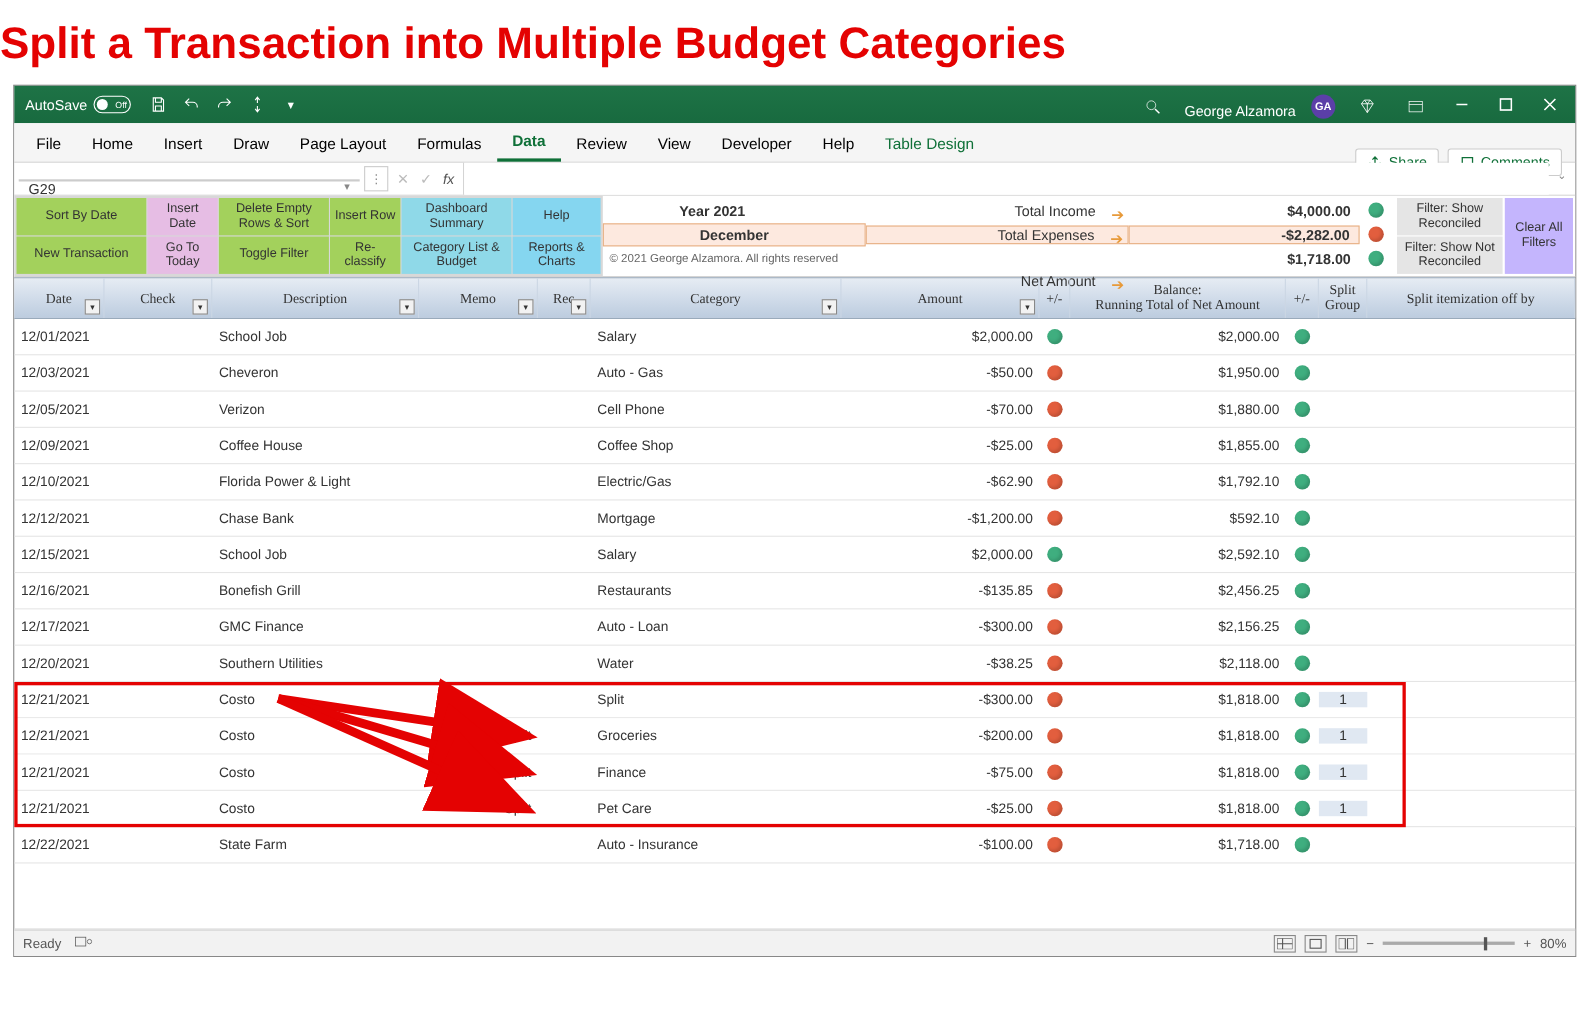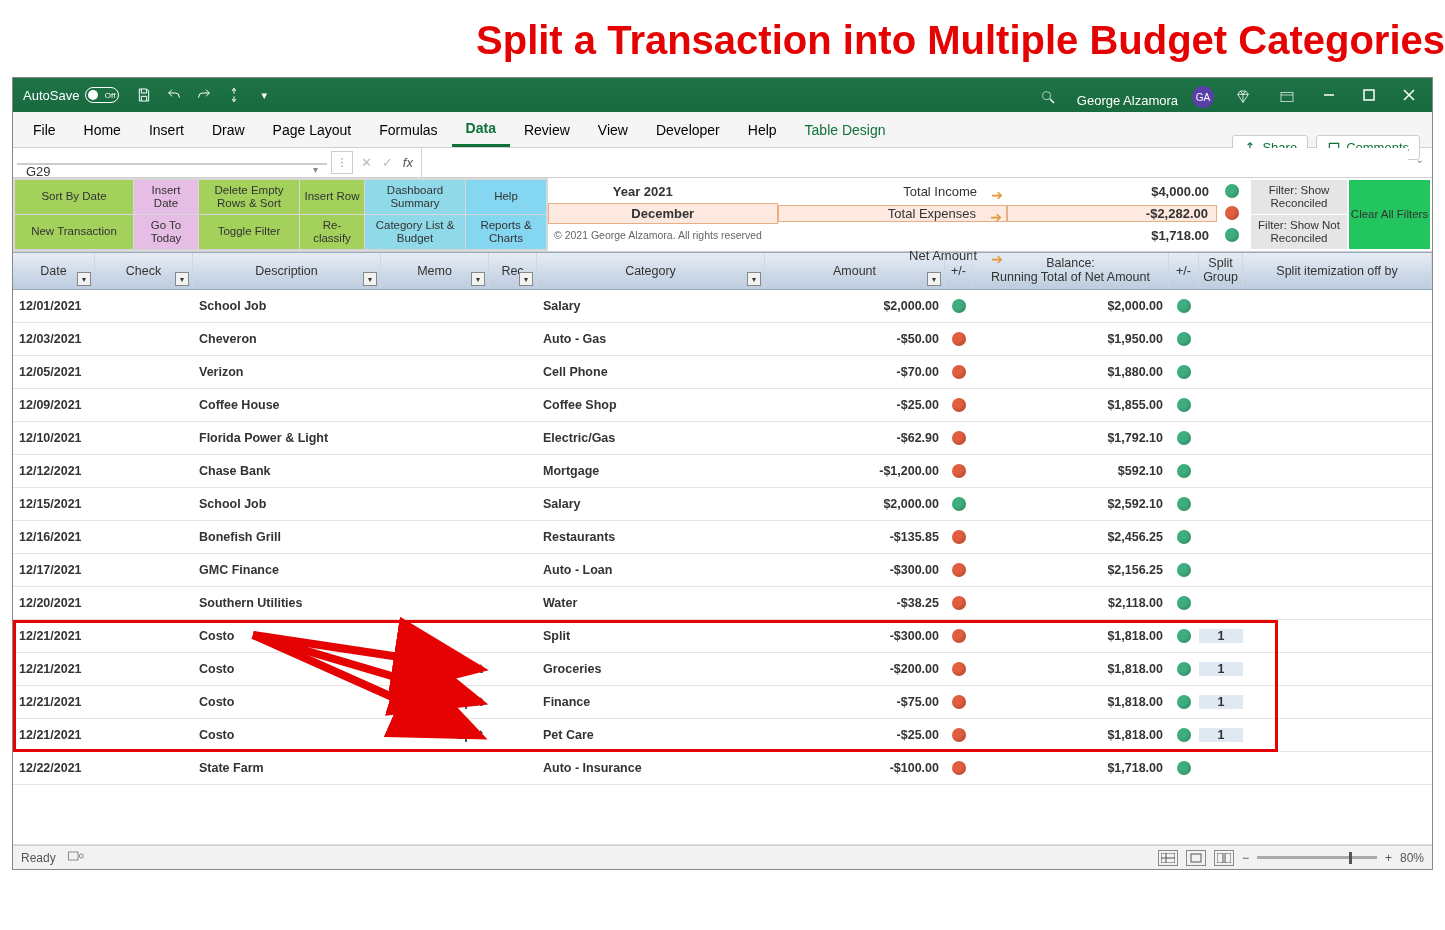--- a/index.html
+++ b/index.html
@@ -1,29 +1,29 @@
 <!DOCTYPE html>
 <html><head>
 <meta charset="utf-8">
 <style>
 * { box-sizing: border-box; margin: 0; padding: 0; }
 body { font-family: "Segoe UI", Arial, sans-serif; font-size: 13px; background: #fff; color: #333; width:1445px; }
-.page-title { text-align:right; font-size:40px; font-weight:bold; color:#e40202; padding:18px 0 14px; font-family:Arial,sans-serif;}
+.page-title { text-align:left; font-size:40px; font-weight:bold; color:#e40202; padding:18px 0 14px; font-family:Arial,sans-serif;}
 .app { border:1px solid #888; margin:0 12px 12px; }
 
 
 .titlebar { background:linear-gradient(#1e7346,#186a3f); height:34px; display:flex; align-items:center; color:#fff; font-size:13px; }
 .titlebar .autosave { padding:0 10px; display:flex; align-items:center; gap:6px; }
 .toggle { width:34px; height:16px; border:1px solid #fff; border-radius:8px; position:relative; font-size:8px; display:flex; align-items:center; justify-content:flex-end; padding-right:3px;}
 .toggle::before { content:""; width:10px; height:10px; border-radius:50%; background:#fff; position:absolute; left:2px; top:2px;}
 .qat-icon { width:22px; height:22px; display:flex; align-items:center; justify-content:center; color:#fff; margin:0 4px;}
 .qat-icon svg { width:16px; height:16px; stroke:#fff; fill:none; }
 .doc-title { flex:0 0 auto; margin:0 auto; color:#fff; text-align:center; max-width:540px; white-space:nowrap; overflow:hidden; text-overflow:ellipsis;}
 .titlebar-right { margin-left:auto; display:flex; align-items:flex-end; gap:14px; padding-right:10px;}
-.user-badge { background:#5b3fa8; color:#fff; width:22px; height:22px; border-radius:50%; display:flex; align-items:center; justify-content:center; font-size:10px; font-weight:normal;}
+.user-badge { background:#5b3fa8; color:#fff; width:22px; height:22px; border-radius:50%; display:flex; align-items:center; justify-content:center; font-size:10px; font-weight:bold;}
 .win-btn { width:26px; height:26px; display:flex; align-items:center; justify-content:center; }
 .win-btn svg { width:12px; height:12px; stroke:#fff; fill:none; stroke-width:1.5;}
 
 
 .ribbon { background:#f5f5f5; border-bottom:1px solid #d0d0d0; height:36px; display:flex; align-items:stretch; padding:0 6px;}
 .ribbon-tab { padding:0 14px; display:flex; align-items:center; color:#000000; cursor:pointer; font-size:14px;}
 .ribbon-tab.active { color:#0f7038; border-bottom:3px solid #0f7038; font-weight:600;}
 .ribbon-tab.contextual { color:#0f7038; }
 .ribbon-right { margin-left:auto; display:flex; align-items:center; gap:8px; padding-right:6px;}
 .linkbtn { border:1px solid #ccc; background:#fff; padding:4px 10px; border-radius:3px; color:#0f7038; display:flex; align-items:center; gap:5px; font-size:13px;margin-top:36px;}
@@ -51,35 +51,35 @@
 .sum-label{ text-align:right; padding-right:30px; position:relative;}
 .sum-label .arrow { position:absolute; right:4px; top:3px; color:#e79a3a; font-size:14px;}
 .sum-val  { text-align:right; padding-right:8px; font-weight:600;}
 .hl { background:#fde9df; border:1px solid #e7b083;}
 .dot { width:14px; height:14px; border-radius:50%; margin:0 auto; box-shadow:inset -2px -2px 3px rgba(0,0,0,.15);}
 .dot.green{ background:#3fae7f;} .dot.red{ background:#e25e3e;}
 
 .filter-block { display:flex; gap:2px; padding:2px;}
 .filter-col { display:grid; grid-template-rows:34px 34px; gap:1px;}
 .fbtn { width:96px; background:#e5e5e5; display:flex; align-items:center; justify-content:center; text-align:center; font-size:11.5px; line-height:1.15; padding:2px 4px; cursor:pointer;}
-.clearbtn { width:81px; background:#22c55e; display:flex; align-items:center; justify-content:center; text-align:center; font-size:11.5px; line-height:1.15;}
-
-
-.thead { display:flex; background:linear-gradient(#e6ecf4, #bcccdf); border-top:1px solid #9ab; border-bottom:1px solid #9ab; font-size:12.5px; height:38px; align-items:center;}
+.clearbtn { width:62px; background:#c4b5fd; display:flex; align-items:center; justify-content:center; text-align:center; font-size:11.5px; line-height:1.15;}
+
+
+.thead { display:flex; background:linear-gradient(#e6ecf4, #bcccdf); border-top:1px solid #9ab; border-bottom:1px solid #9ab; font-size:12.5px; height:38px; align-items:center;font-family:Liberation Serif, serif;}
 .th { position:relative; padding:0 6px; border-right:1px solid #cbd6e4; height:100%; display:flex; align-items:center;}
 .th .dd { position:absolute; right:3px; bottom:3px; width:14px; height:14px; border:1px solid #888; background:#f2f2f2; display:flex; align-items:center; justify-content:center; font-size:8px;}
 .th.center{ justify-content:center; text-align:center;}
 
 
 .c-date{width:82px;} .c-check{width:98px;} .c-desc{width:188px;} .c-memo{width:108px;} .c-rec{width:48px;}
 .c-cat{width:228px;} .c-amt{width:180px;} .c-pm1{width:28px;} .c-bal{width:196px;} .c-pm2{width:30px;}
 .c-sg{width:44px;} .c-off{flex:1;}
 
 
-.tbody .row { display:flex; height:33px; align-items:center; border-bottom:1px solid #e5e5e5; font-size:12.5px;font-weight:bold;}
+.tbody .row { display:flex; height:33px; align-items:center; border-bottom:1px solid #e5e5e5; font-size:12.5px;}
 .row .cell { padding:0 6px; }
 .cell.right{ text-align:right;} .cell.center{text-align:center;}
 .row.hl-row { background:#fff; }
 .highlight-box { position:relative; }
 .red-rect { position:absolute; border:3px solid #e40202; pointer-events:none;}
 .sg-cell { background:#e0e8f2; text-align:center; width:44px;}
 
 
 .statusbar { height:24px; background:#f2f2f2; border-top:1px solid #d0d0d0; display:flex; align-items:center; font-size:12px; padding:0 8px; color:#555;}
 .statusbar .right { margin-left:auto; display:flex; align-items:center; gap:8px;}

